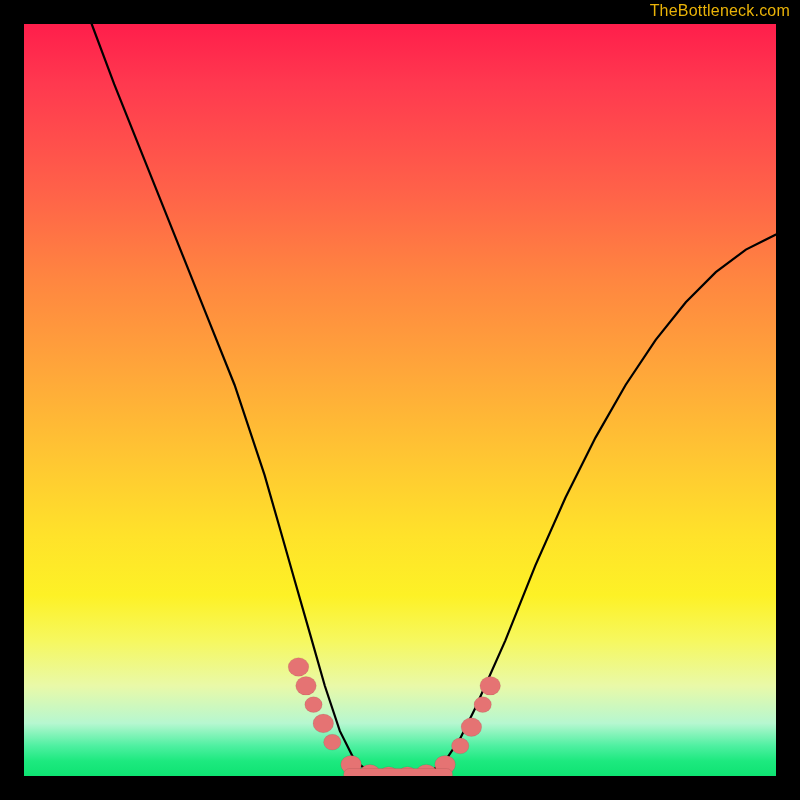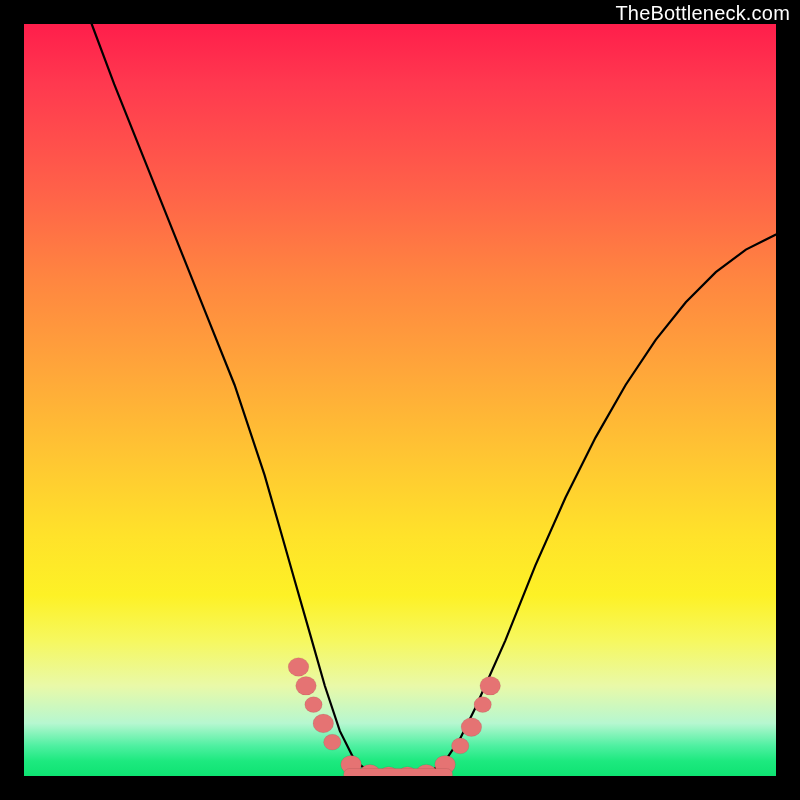--- a/index.html
+++ b/index.html
@@ -32,22 +32,22 @@
       #b6f7d0 93%,
       #4ef0a1 96%,
       #1de97f 98%,
       #0ee372 100%
     );
   }
   .watermark {
     position: absolute;
     top: 2px;
     right: 10px;
-    color: #ffffff;
-    font-size: 20px;
+    color: #eab308;
+    font-size: 16px;
     font-weight: 500;
     letter-spacing: 0.2px;
     z-index: 5;
   }
   svg.curve {
     position: absolute;
     left: 0;
     top: 0;
     width: 752px;
     height: 752px;

